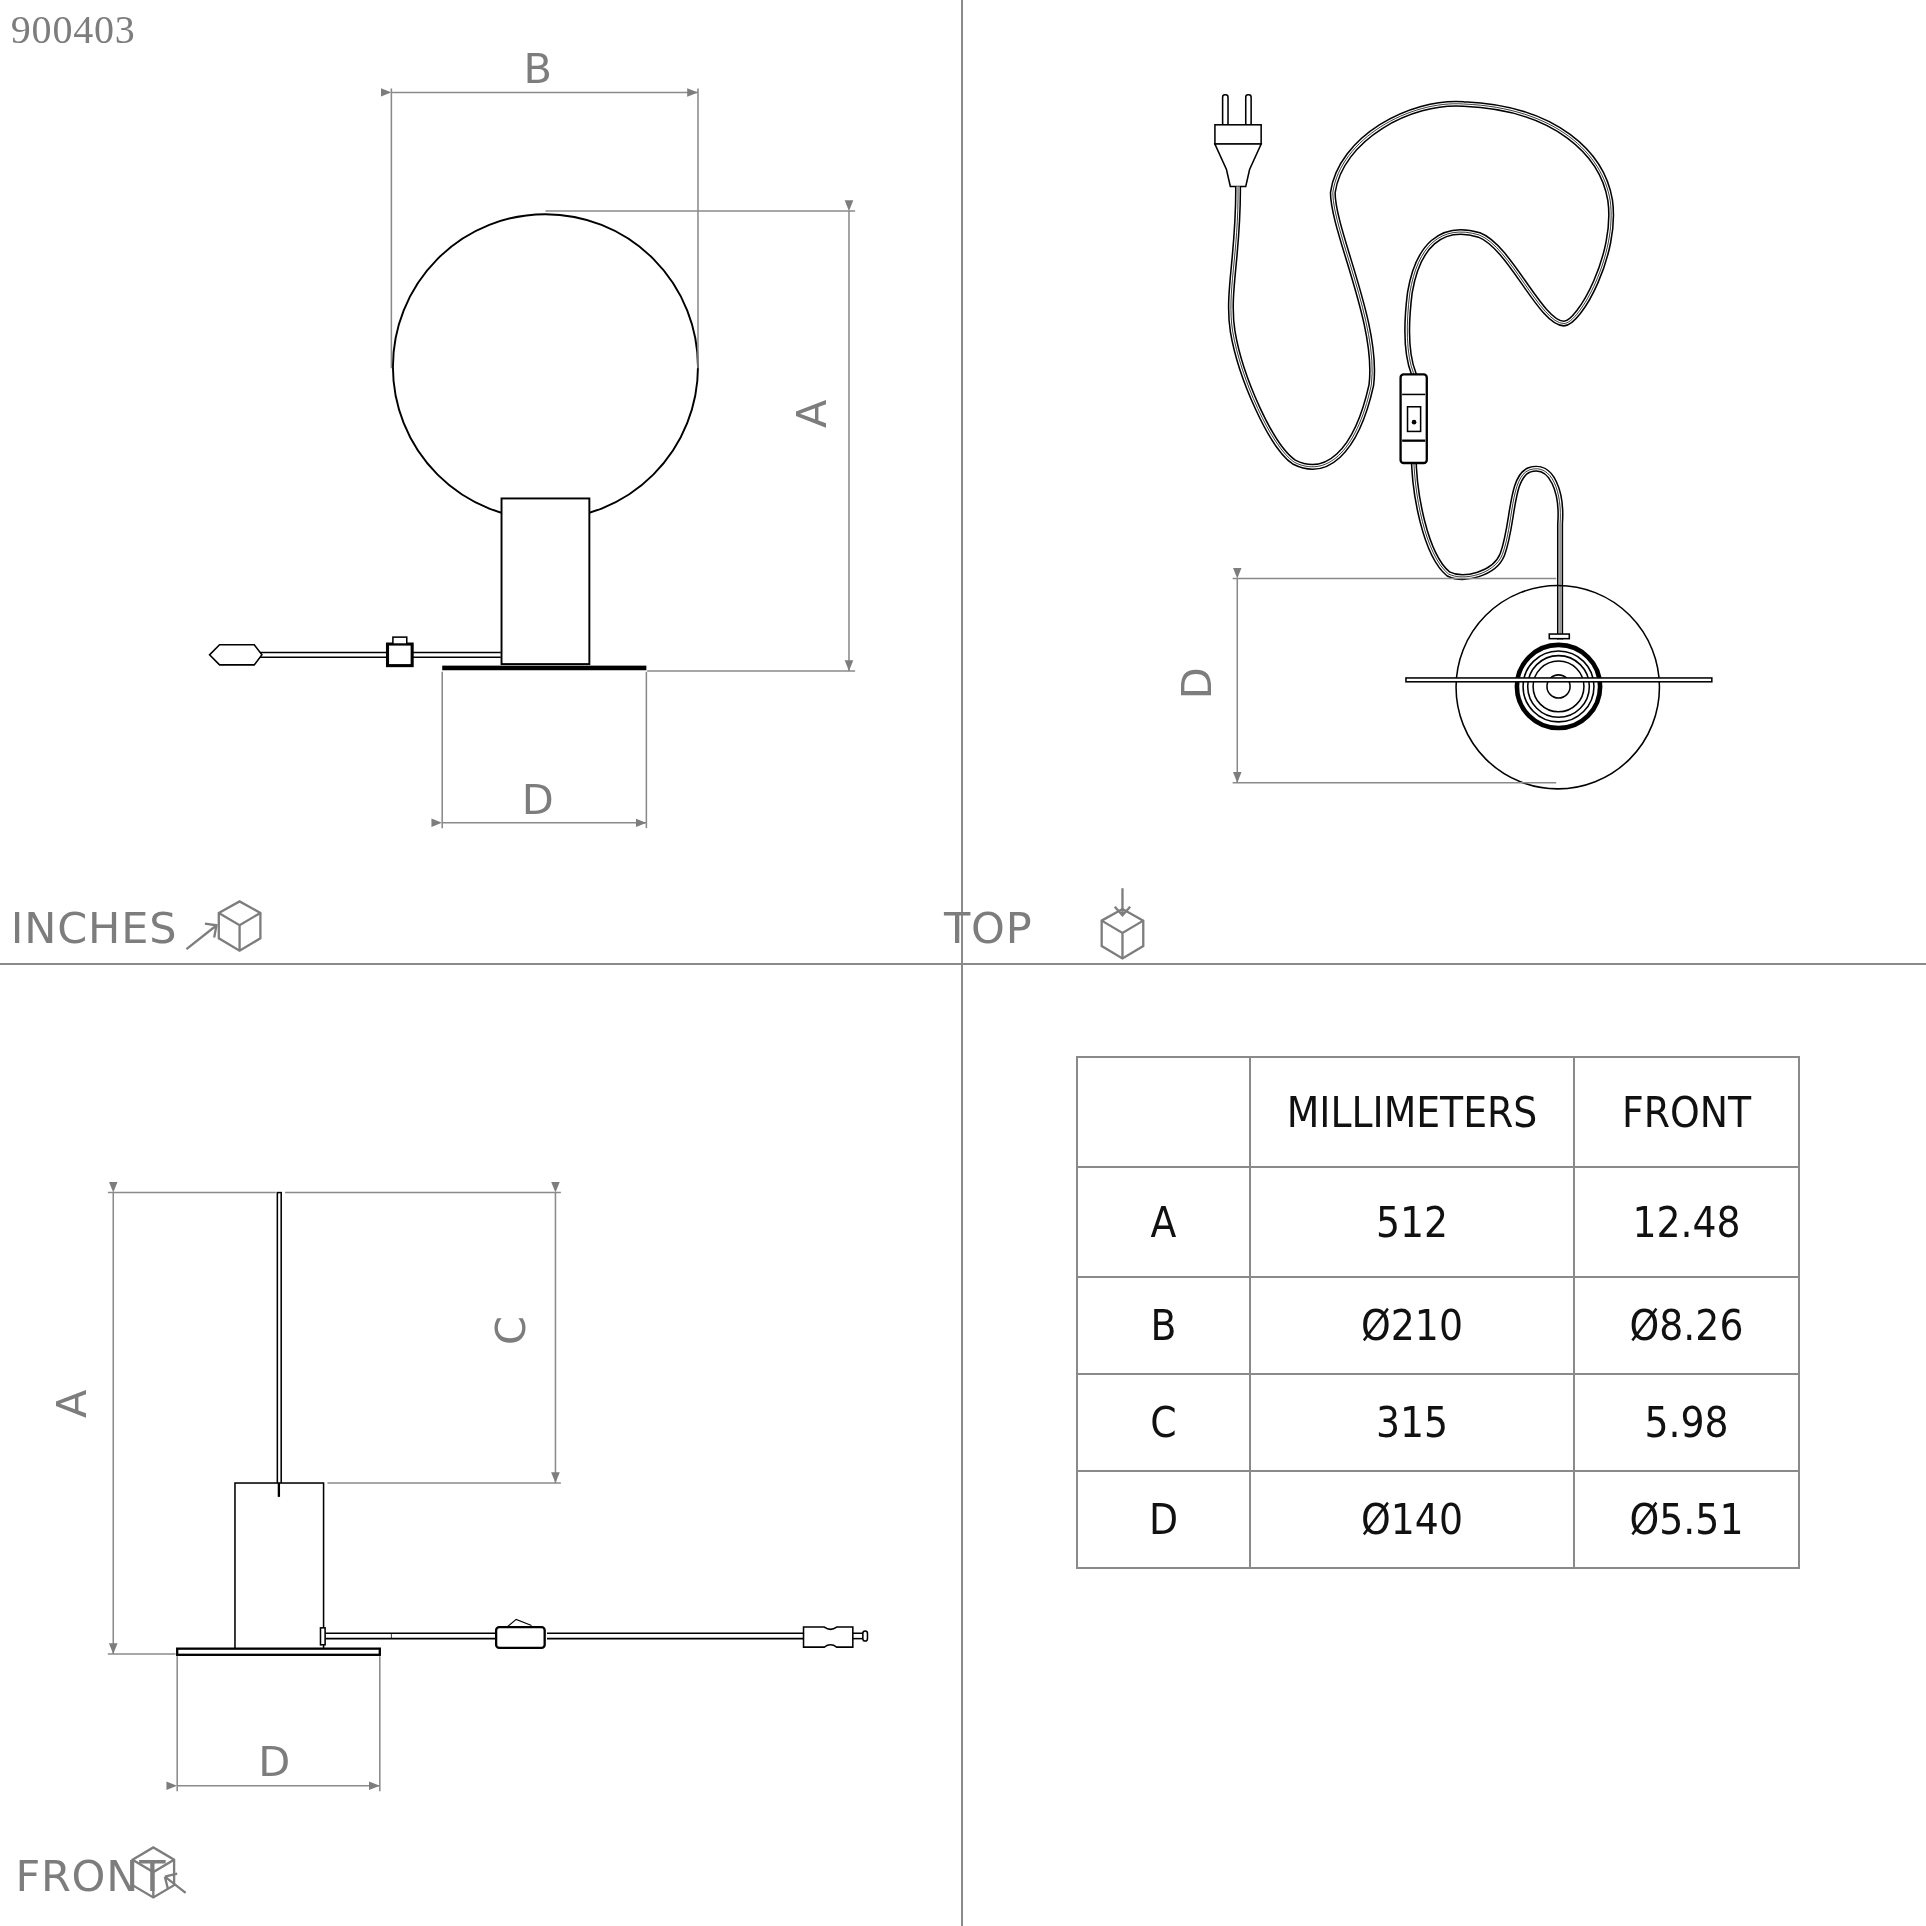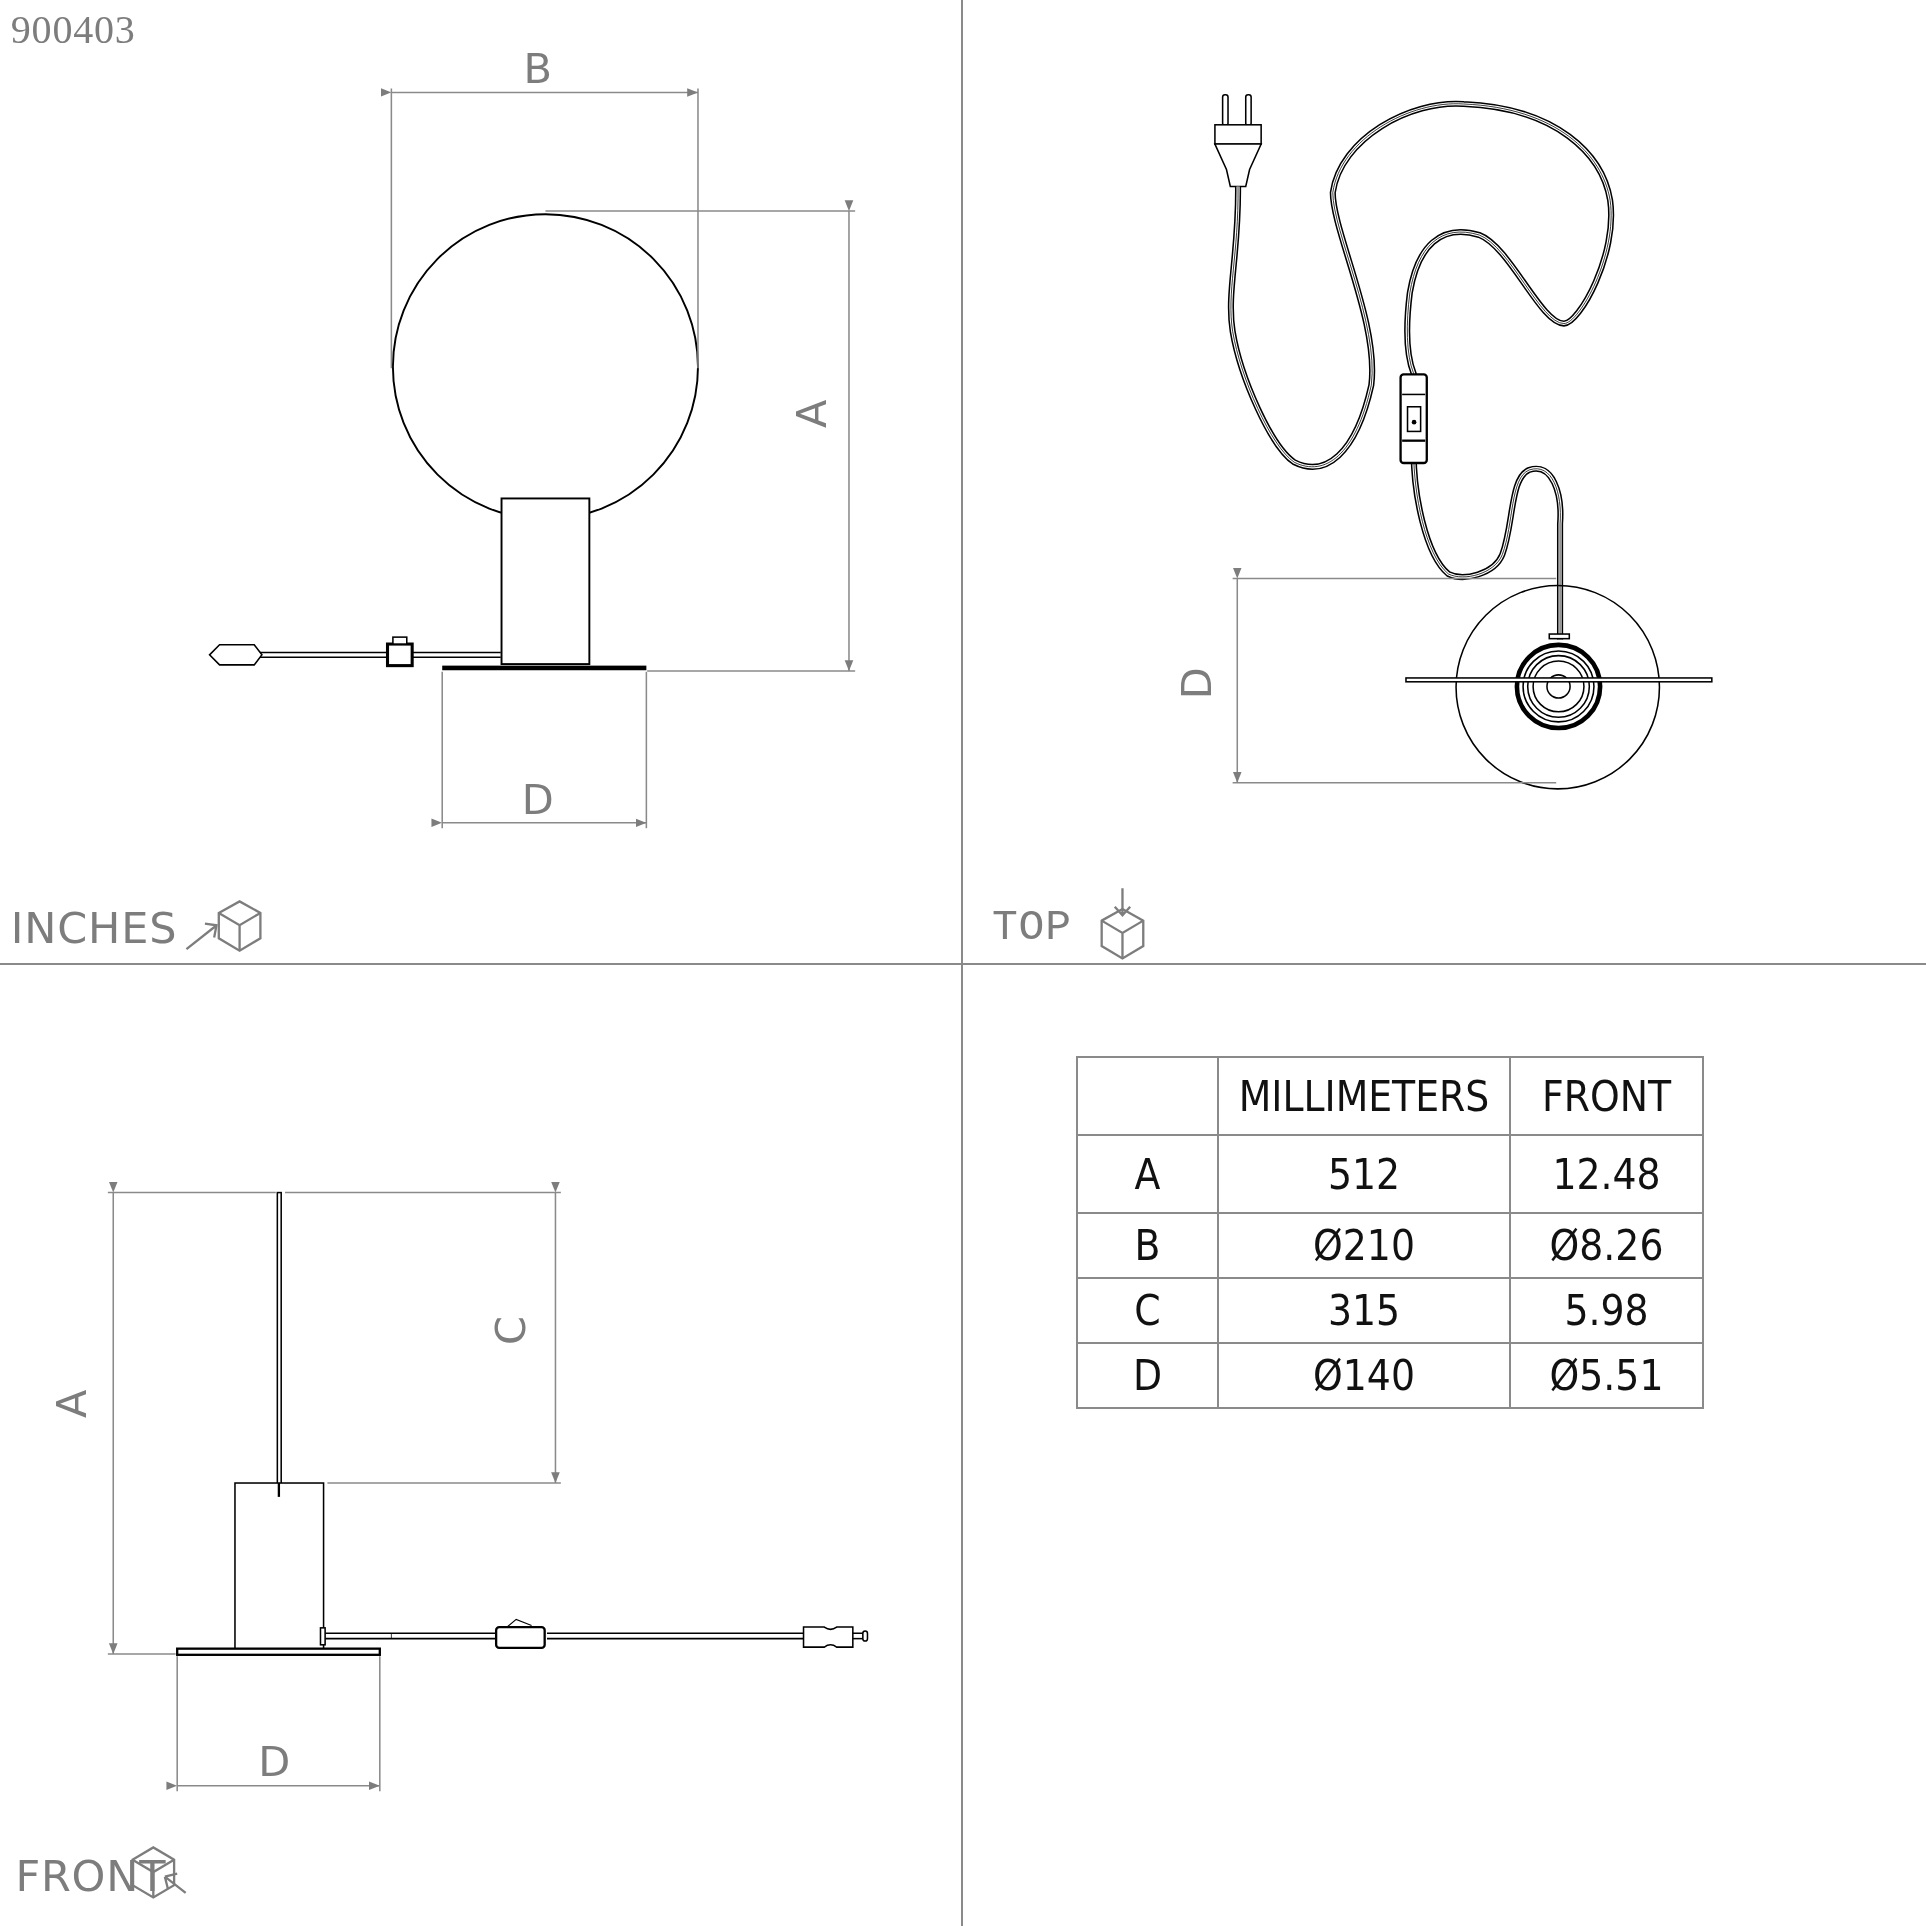--- a/index.html
+++ b/index.html
@@ -7,21 +7,21 @@
            font-family: "DejaVu Sans", "Liberation Sans", sans-serif; }
     .abs { position: absolute; }
     .divider-v { left: 961px; top: 0; width: 2.3px; height: 1926px; background: #8a8a8a; }
     .divider-h { left: 0; top: 963px; width: 1926px; height: 1.5px; background: #8a8a8a; }
     .code { left: 10.8px; top: 6.2px; font-size: 40px; color: #7d7d7d; font-weight: 300; letter-spacing: 0.8px; font-family: Liberation Serif, serif; }
     .view-label { font-size: 43px; color: #7d7d7d; letter-spacing: 0.8px; }
     svg.drawing { position: absolute; left: 0; top: 0; }
     .dimtext { fill: #7d7d7d; font-size: 54px; font-family: "DejaVu Sans", "Liberation Sans", sans-serif; }
     table.dims { position: absolute; left: 1076px; top: 1056px; border-collapse: collapse;
                  font-size: 42px; color: #111; font-family: "DejaVu Sans Condensed", "DejaVu Sans", "Liberation Sans", sans-serif; }
-    table.dims td, table.dims th { border: 2.3px solid #8a8a8a; text-align: center; font-weight: normal; padding: 0; margin-left: 20px; }
+    table.dims td, table.dims th { border: 2.3px solid #8a8a8a; text-align: center; font-weight: normal; padding: 16px; margin-left: 20px; }
     table.dims th { height: 76px; }
     table.dims td { height: 63px; }
     table.dims tr.row-a td { height: 76px; }
     .c0 { width: 139px; } .c1 { width: 290px; } .c2 { width: 191px; }
   </style>
 </head>
 <body>
 
 <div class="abs divider-v"></div>
 <div class="abs divider-h"></div>
@@ -164,21 +164,21 @@
   </g>
 
   <g stroke="#7d7d7d" stroke-width="3" fill="none" transform="translate(172,2398)">
     <path d="M0,16 L27,0 L54,16 L54,49 L27,65 L0,49 Z"></path>
     <path d="M0,16 L27,32 L54,16 M27,32 L27,65"></path>
     <path d="M69,59 L42,38 M42,38 L58,34 M42,38 L46,54"></path>
   </g>
 </svg>
 
 <div class="abs view-label" style="left:10.8px; top:903px;">INCHES</div>
-<div class="abs view-label" style="left:992px; top:903px;font-family:Liberation Mono, monospace;">TOP</div>
+<div class="abs view-label" style="left:944px; top:903px;">TOP</div>
 <div class="abs view-label" style="left:15.4px; top:1851px;">FRONT</div>
 
 <table class="dims">
   <tbody>
       <tr>
     <th class="c0"></th>
     <th class="c1">MILLIMETERS</th>
     <th class="c2">FRONT</th>
   </tr>
   <tr class="row-a">

